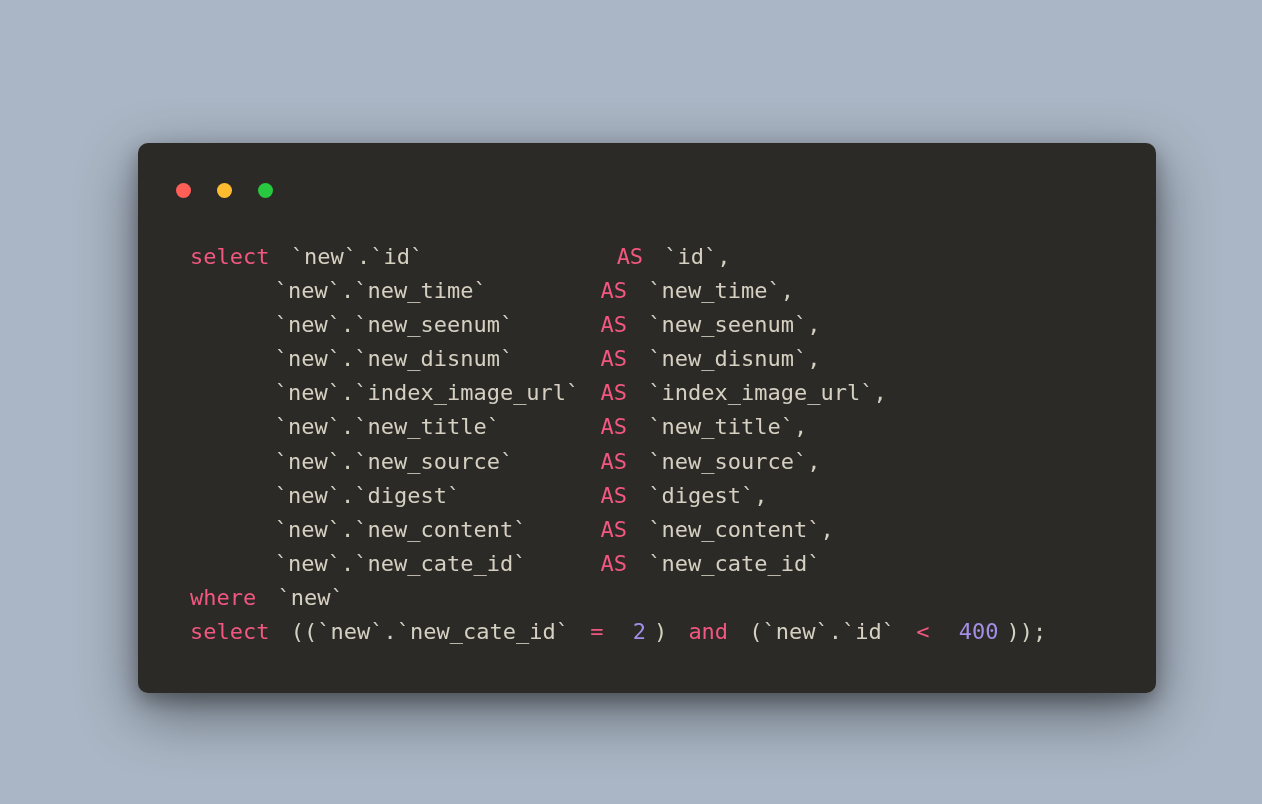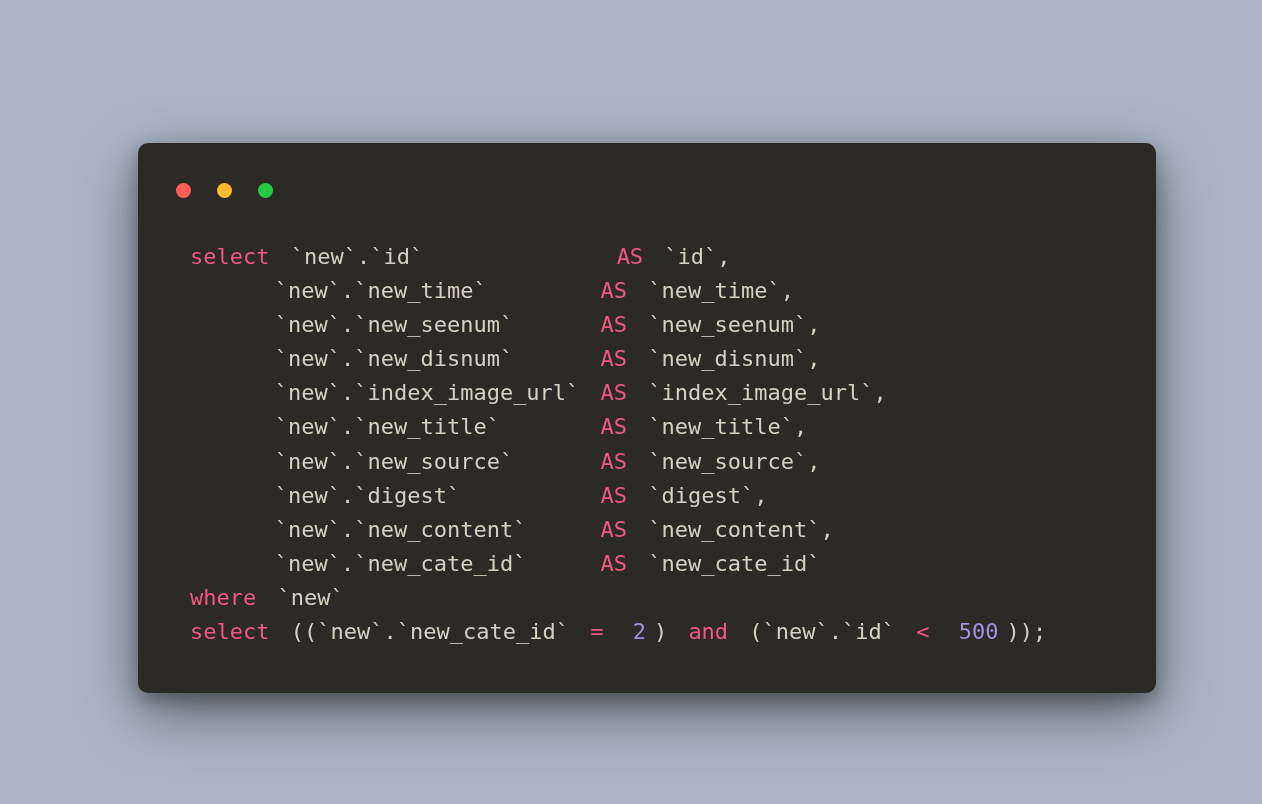--- a/index.html
+++ b/index.html
@@ -59,14 +59,14 @@
        `new`.`new_time`        <span class="kw">AS</span> `new_time`,
        `new`.`new_seenum`      <span class="kw">AS</span> `new_seenum`,
        `new`.`new_disnum`      <span class="kw">AS</span> `new_disnum`,
        `new`.`index_image_url` <span class="kw">AS</span> `index_image_url`,
        `new`.`new_title`       <span class="kw">AS</span> `new_title`,
        `new`.`new_source`      <span class="kw">AS</span> `new_source`,
        `new`.`digest`          <span class="kw">AS</span> `digest`,
        `new`.`new_content`     <span class="kw">AS</span> `new_content`,
        `new`.`new_cate_id`     <span class="kw">AS</span> `new_cate_id`
 <span class="kw">where</span> `new`
-<span class="kw">select</span> ((`new`.`new_cate_id` <span class="kw">=</span> <span class="num">2</span>) <span class="kw">and</span> (`new`.`id` <span class="kw">&lt;</span> <span class="num">500</span>));</div>
+<span class="kw">select</span> ((`new`.`new_cate_id` <span class="kw">=</span> <span class="num">2</span>) <span class="kw">and</span> (`new`.`id` <span class="kw">&lt;</span> <span class="num">400</span>));</div>
 </div>
 
 </body></html>

